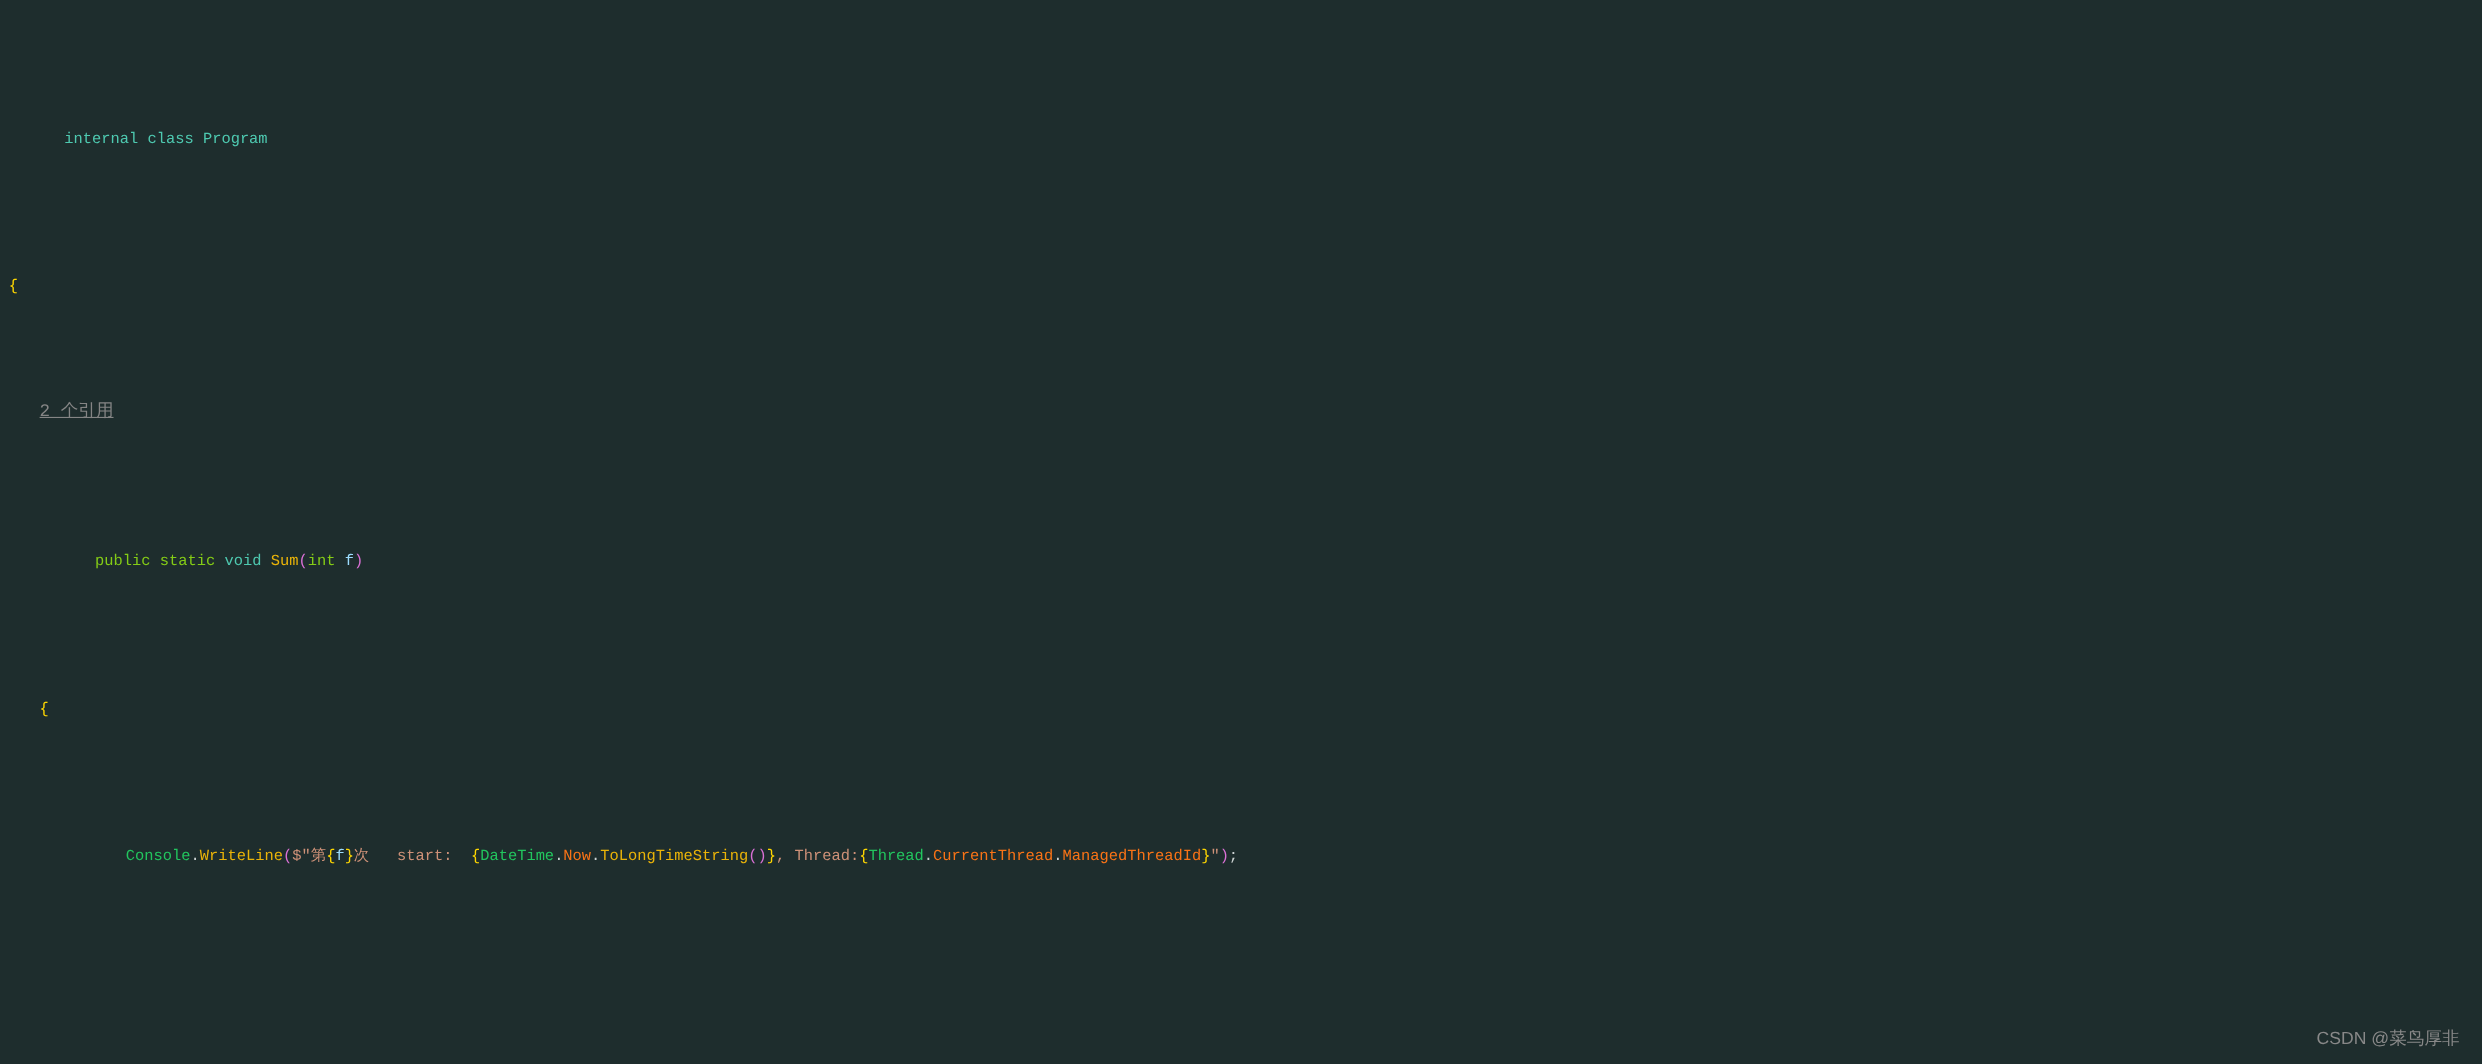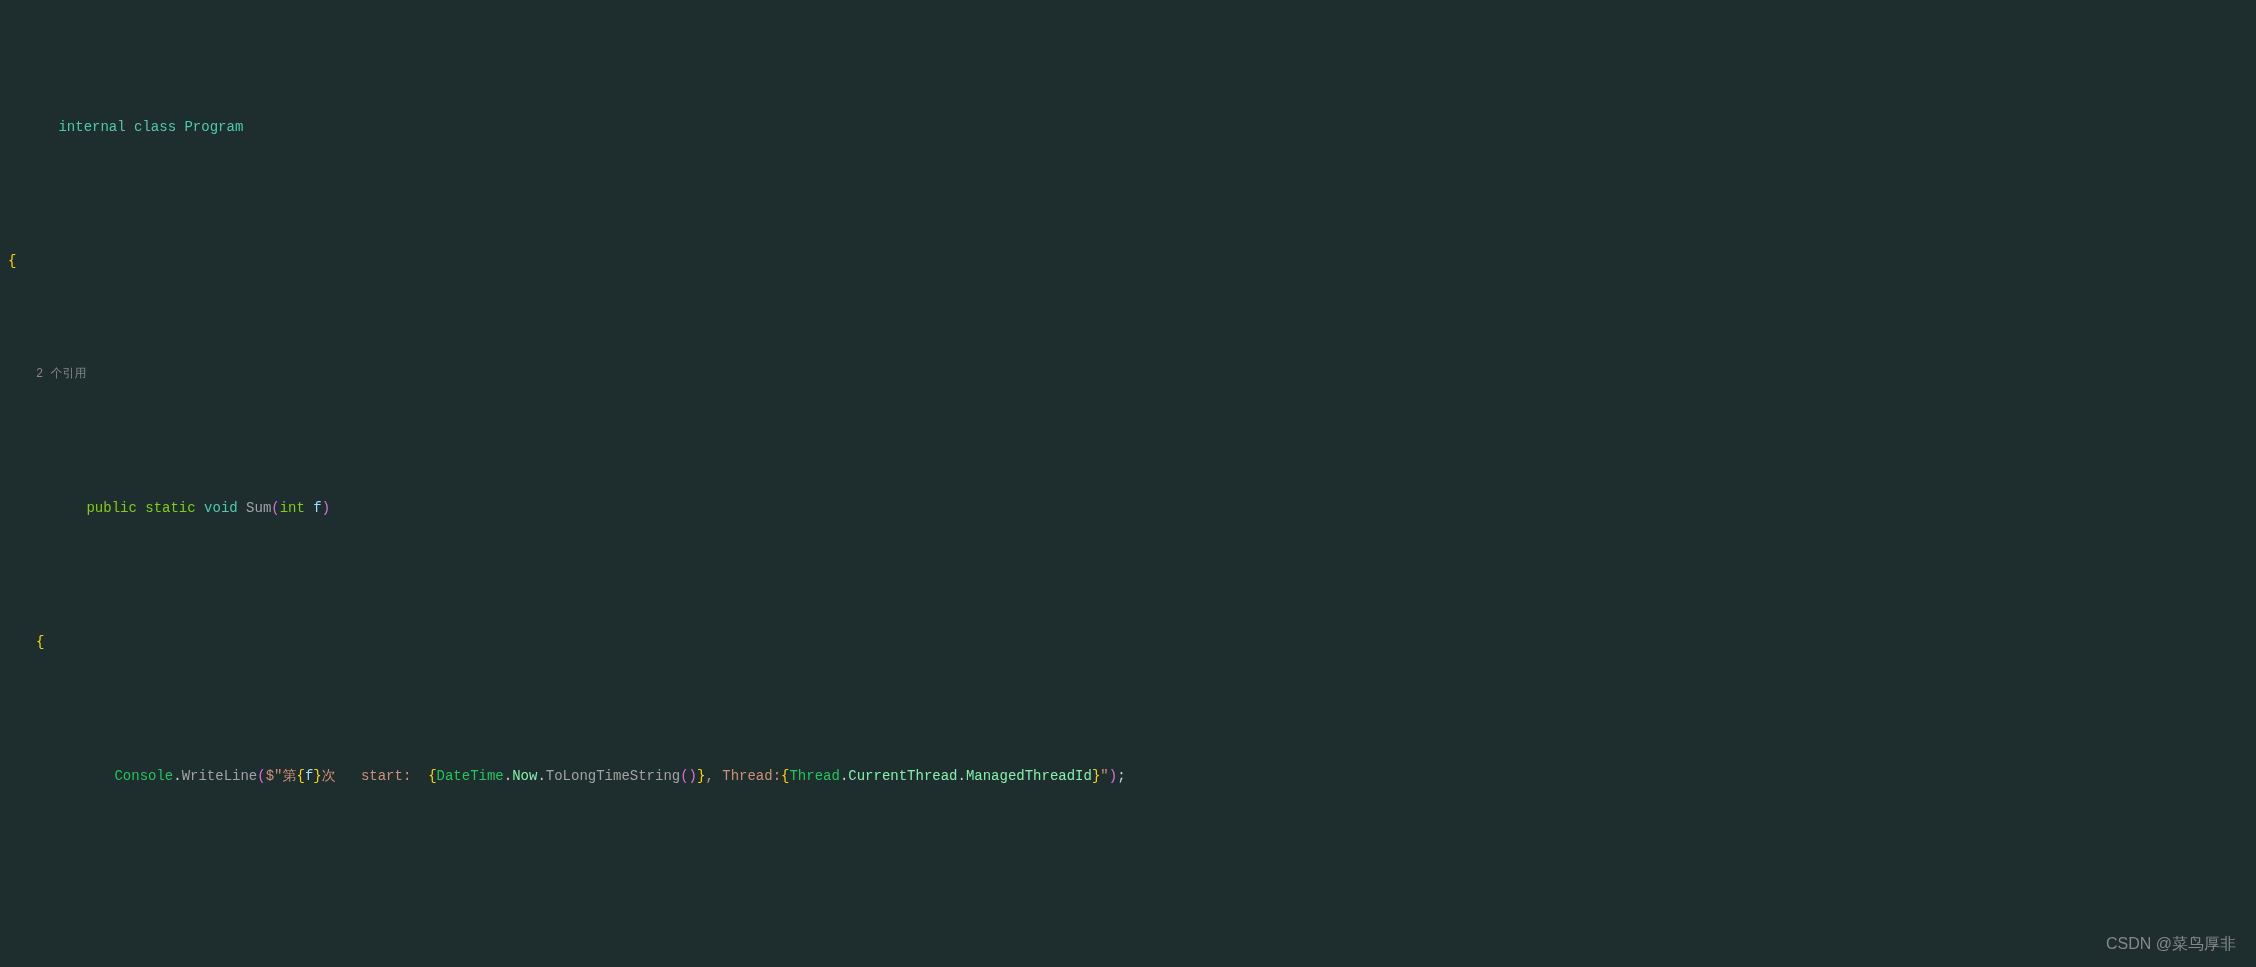--- a/index.html
+++ b/index.html
@@ -32,30 +32,30 @@
       min-height: 22px;
     }
 
     .line-content {
       flex: 1;
     }
 
     
     .kw { color: #4ec9b0; } 
     .kw-blue { color: #84cc16; } 
-    .method { color: #a3a3a3; } 
+    .method { color: #eab308; } 
     .string { color: #ce9178; } 
     .number { color: #b5cea8; }
     .punct { color: #cdd3d3; }
     .class-name { color: #4ec9b0; }
     .var { color: #9cdcfe; }
     .param { color: #9cdcfe; }
-    .meta { color: #858585; font-size: 12px; }
+    .meta { color: #858585; font-size: 16px; text-decoration: underline; }
     .ns { color: #22c55e; }
-    .prop { color: #86efac; }
+    .prop { color: #f97316; }
     .brace { color: #ffd700; }
     .paren { color: #da70d6; }
     .op { color: #cdd3d3; }
     .white { color: #cdd3d3; }
 
     .watermark {
       position: fixed;
       bottom: 12px;
       right: 20px;
       color: #888;

